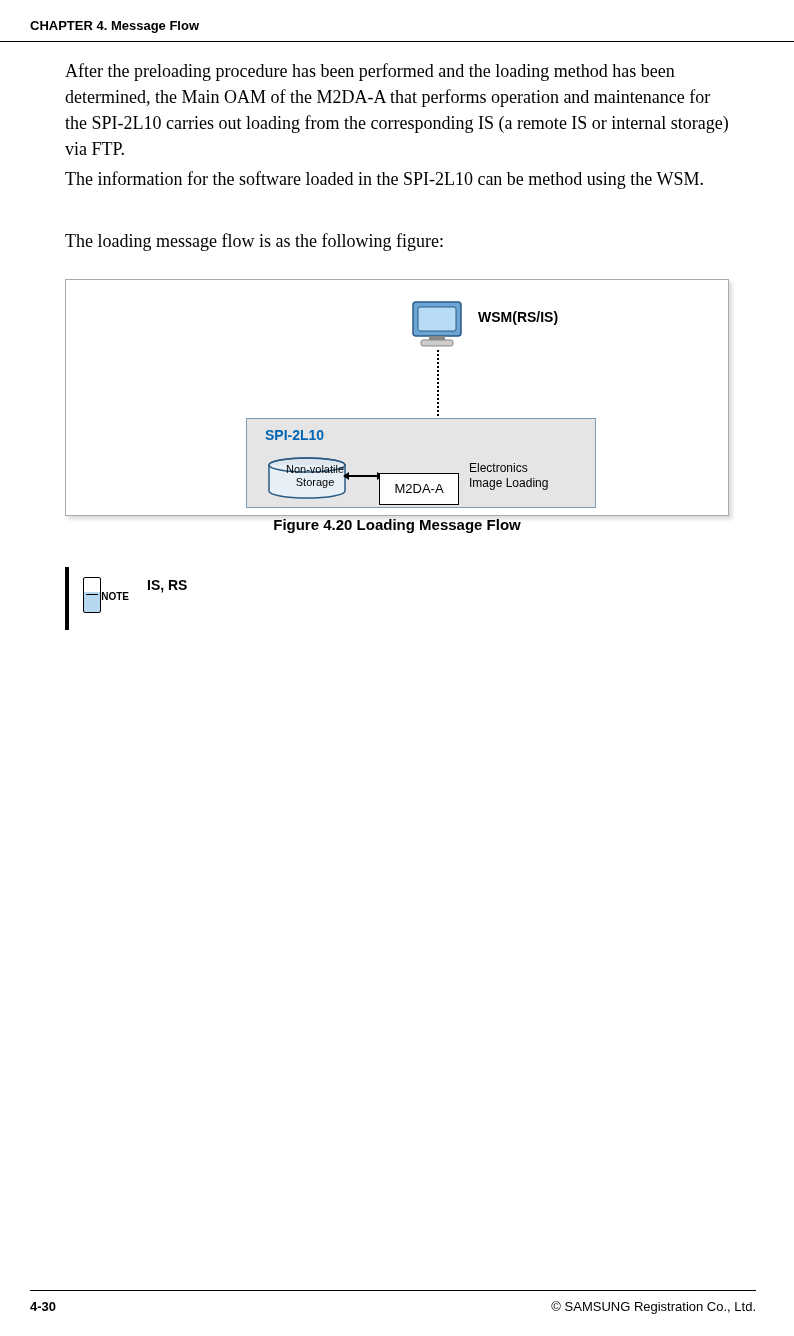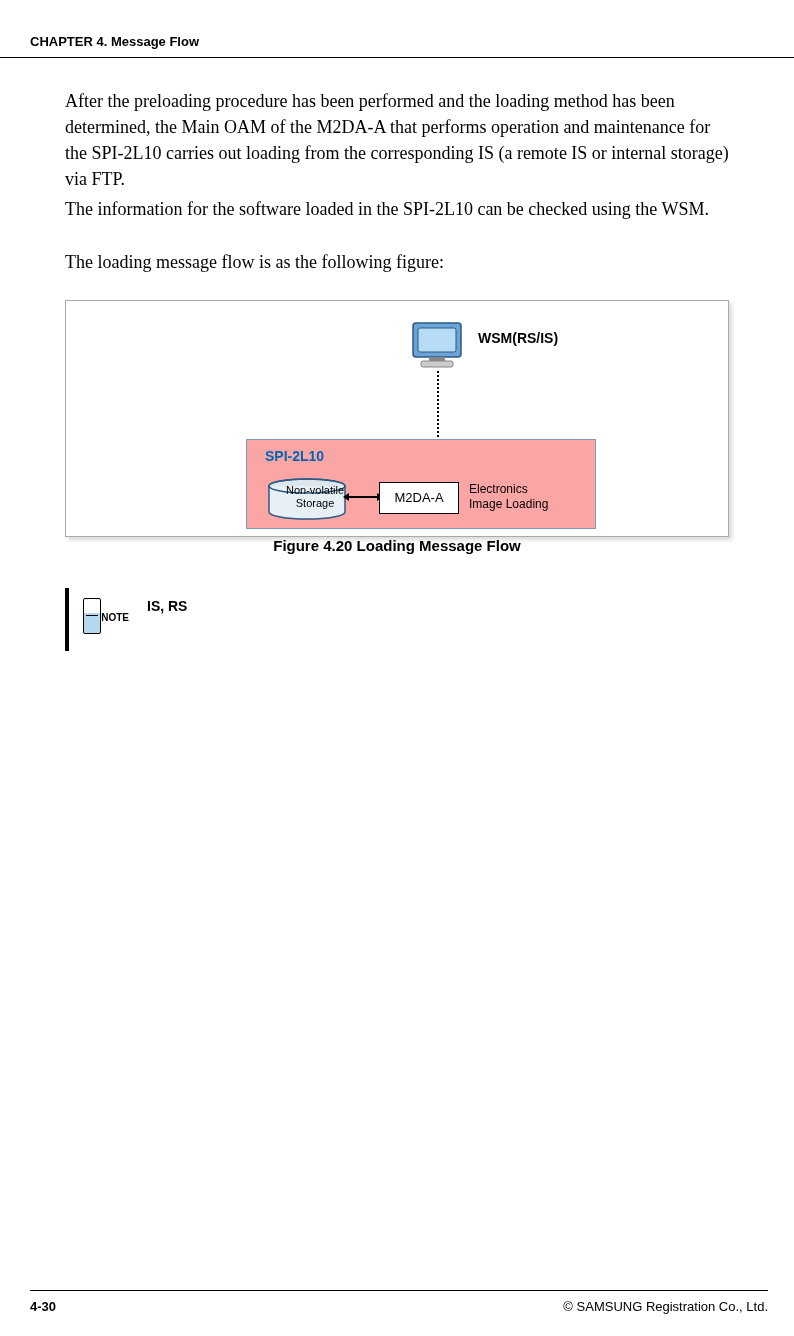--- a/index.html
+++ b/index.html
@@ -9,39 +9,39 @@
     }
     body {
       width: 794px;
       height: 1336px;
       background: #fff;
       font-family: "Times New Roman", Times, serif;
       position: relative;
       padding: 0;
     }
     .header {
-      padding: 34px 30px 8px 30px;
+      padding: 18px 30px 8px 30px;
       border-bottom: 1px solid #000;
-      margin-bottom: 30px;
+      margin-bottom: 16px;
     }
     .chapter-title {
       font-family: Arial, Helvetica, sans-serif;
       font-weight: bold;
       font-size: 13px;
     }
     .content {
       padding: 0 65px;
     }
     .para {
       font-size: 18px;
       line-height: 1.45;
       margin-bottom: 4px;
     }
     .para-gap {
-      margin-top: 27px;
+      margin-top: 36px;
     }
     .diagram-box {
       margin-top: 24px;
       border: 1px solid #aaa;
       background: #fff;
       box-shadow: 3px 3px 4px rgba(0,0,0,0.15);
       height: 237px;
       position: relative;
       padding-left: 32px;
     }
@@ -59,21 +59,21 @@
       font-family: Arial, Helvetica, sans-serif;
       font-weight: bold;
       font-size: 14px;
     }
     .spi-box {
       position: absolute;
       top: 138px;
       left: 180px;
       width: 350px;
       height: 90px;
-      background: #fca5a5;
+      background: #e5e5e5;
       border: 1px solid #7a9cb8;
     }
     .spi-label {
       position: absolute;
       top: 8px;
       left: 18px;
       color: #0066b3;
       font-family: Arial, Helvetica, sans-serif;
       font-weight: bold;
       font-size: 14px;
@@ -90,21 +90,21 @@
       top: 44px;
       left: 30px;
       width: 76px;
       text-align: center;
       font-family: Arial, Helvetica, sans-serif;
       font-size: 11px;
       line-height: 13px;
     }
     .m2da-box {
       position: absolute;
-      top: 42px;
+      top: 54px;
       left: 132px;
       width: 80px;
       height: 32px;
       background: #fff;
       border: 1px solid #000;
       display: flex;
       align-items: center;
       justify-content: center;
       font-family: Arial, Helvetica, sans-serif;
       font-size: 13px;
@@ -211,42 +211,42 @@
       font-size: 14px;
     }
     .note-title {
       font-weight: bold;
       margin-bottom: 14px;
     }
     .footer {
       position: absolute;
       bottom: 22px;
       left: 30px;
-      right: 26px;
+      right: 38px;
       border-top: 1px solid #000;
       padding-top: 8px;
       display: flex;
       justify-content: space-between;
       font-family: Arial, Helvetica, sans-serif;
       font-size: 13px;
     }
     .page-num {
       font-weight: bold;
     }
   </style>
 </head>
 <body>
 
 <div class="header">
   <div class="chapter-title">CHAPTER 4. Message Flow</div>
 </div>
 
 <div class="content">
   <p class="para">After the preloading procedure has been performed and the loading method has been determined, the Main OAM of the M2DA-A that performs operation and maintenance for the SPI-2L10 carries out loading from the corresponding IS (a remote IS or internal storage) via FTP.</p>
-  <p class="para">The information for the software loaded in the SPI-2L10 can be checked using the WSM.</p>
+  <p class="para">The information for the software loaded in the SPI-2L10 can be method using the WSM.</p>
   <p class="para para-gap">The loading message flow is as the following figure:</p>
 
   <div class="diagram-box">
     <div class="wsm-monitor">
       <svg viewBox="0 0 55 50" width="55" height="50">
         <rect x="2" y="2" width="48" height="34" rx="3" fill="#6aa5d6" stroke="#2b5a84" stroke-width="1.5"></rect>
         <rect x="7" y="7" width="38" height="24" rx="2" fill="#b8dcf5" stroke="#2b5a84"></rect>
         <rect x="18" y="36" width="16" height="4" fill="#888"></rect>
         <rect x="10" y="40" width="32" height="6" rx="2" fill="#ccc" stroke="#888"></rect>
       </svg>

